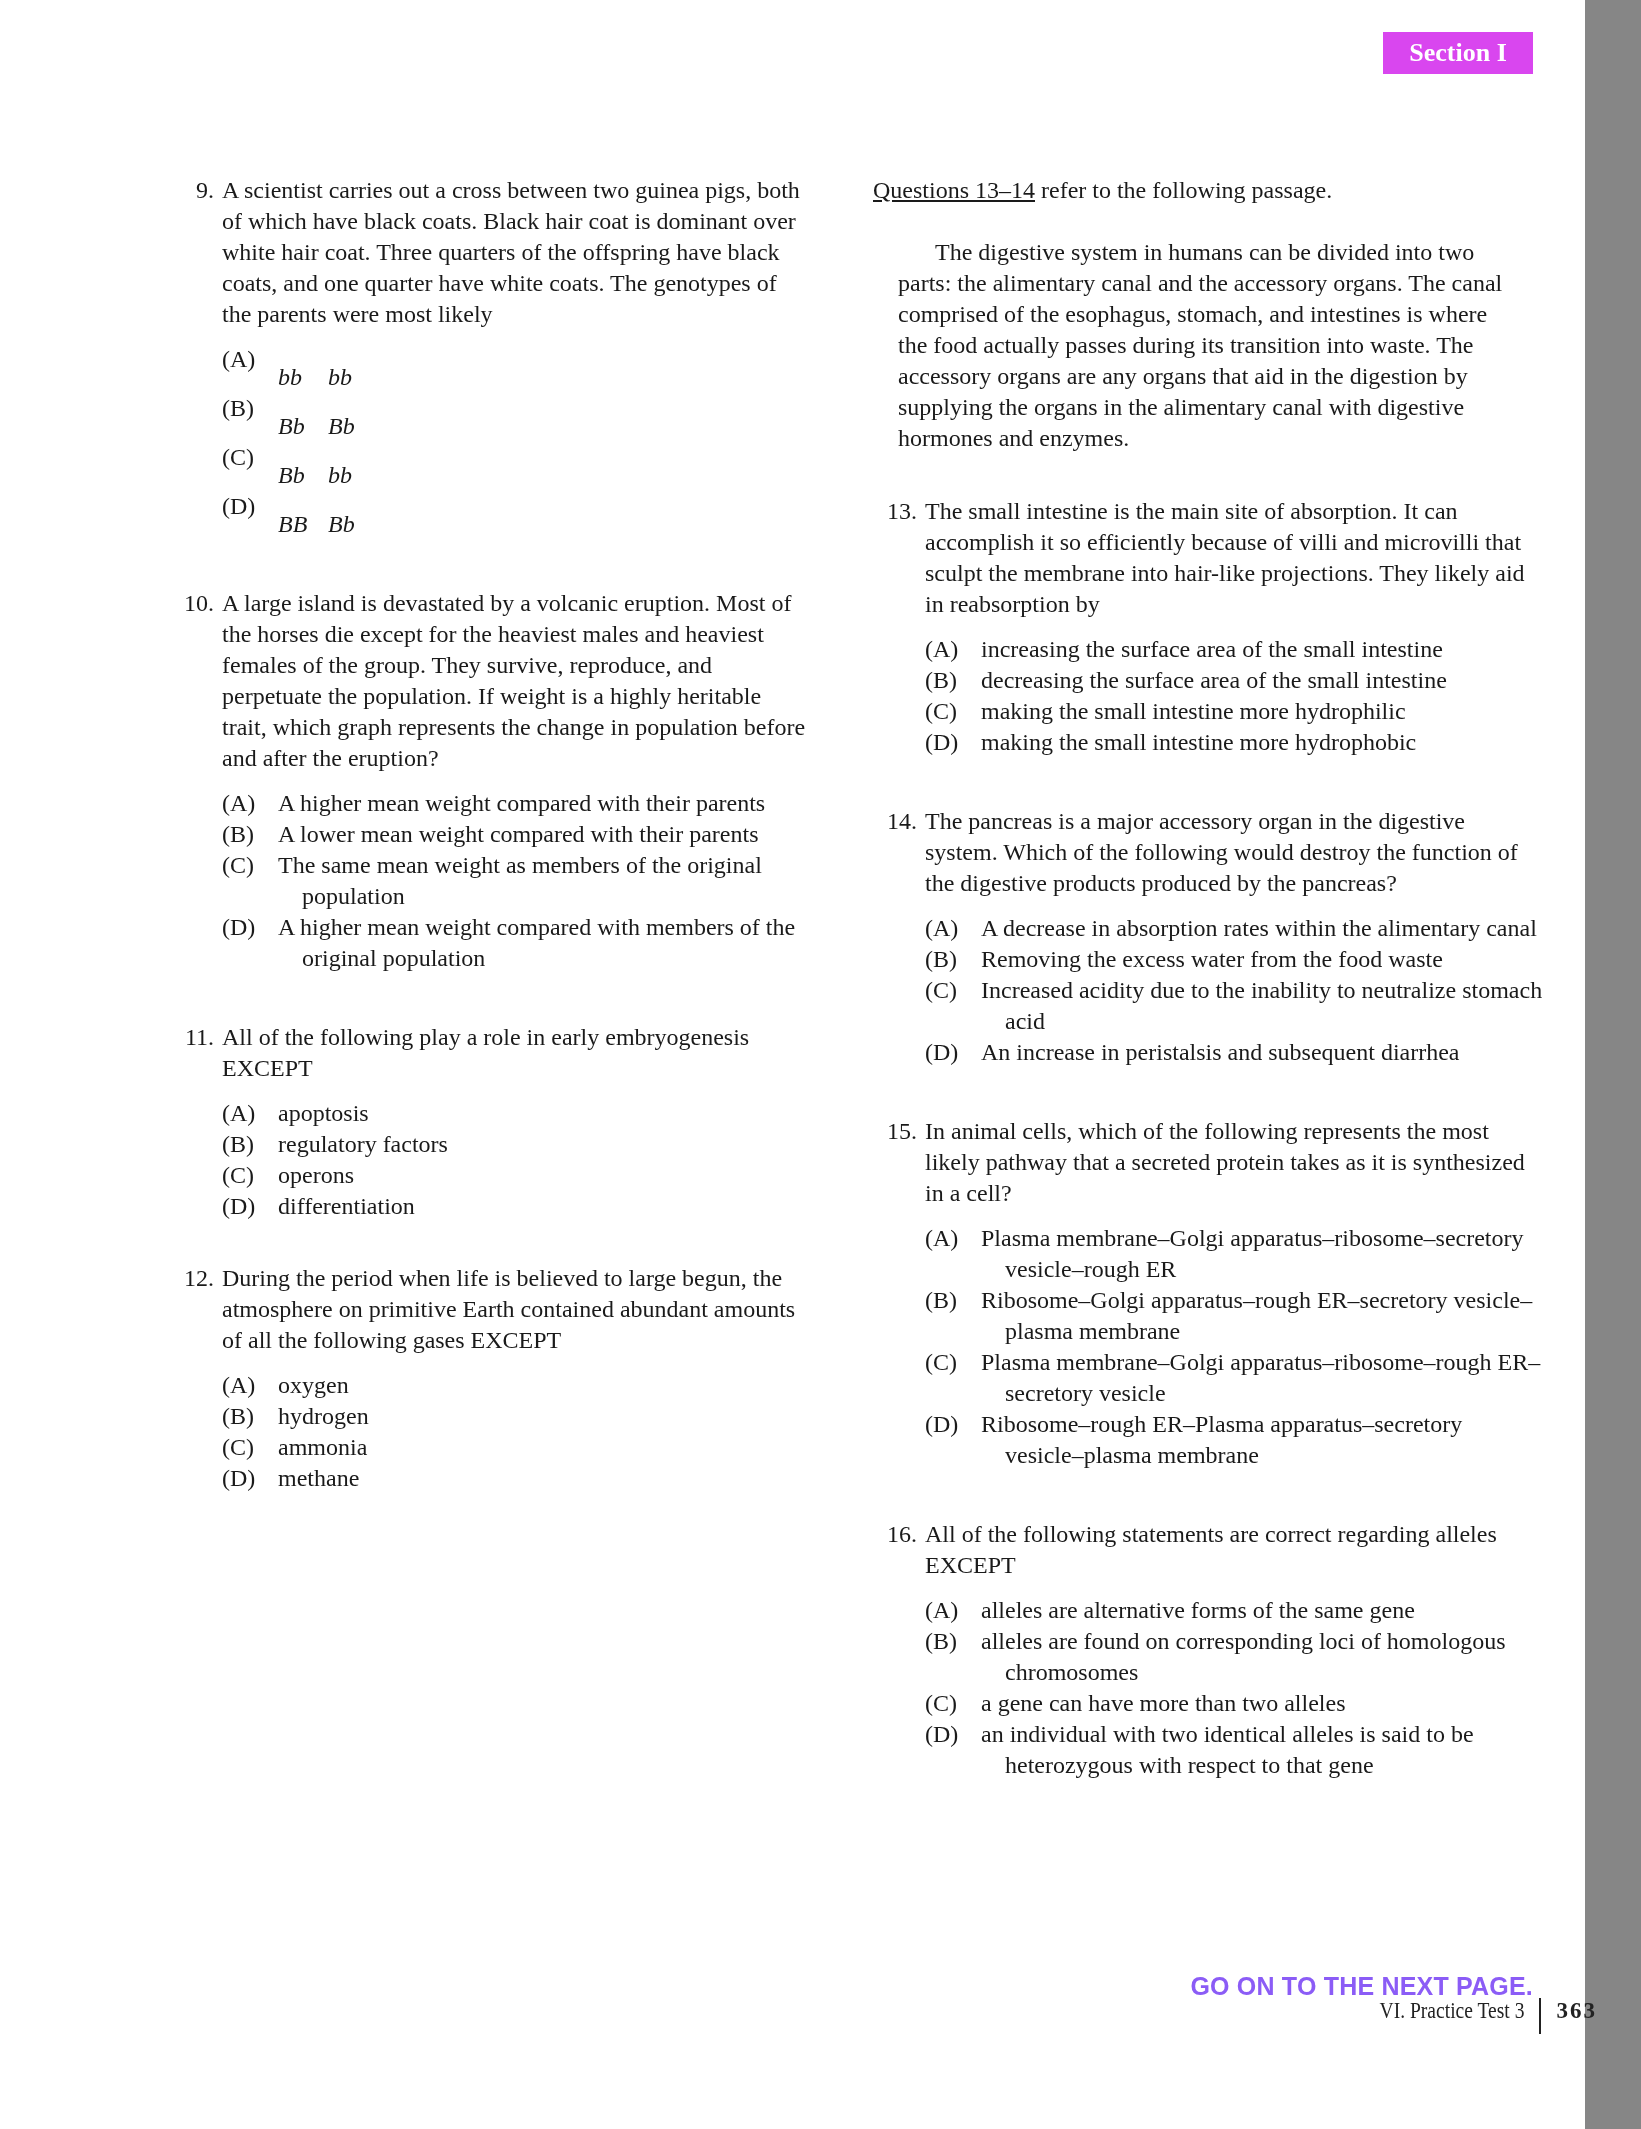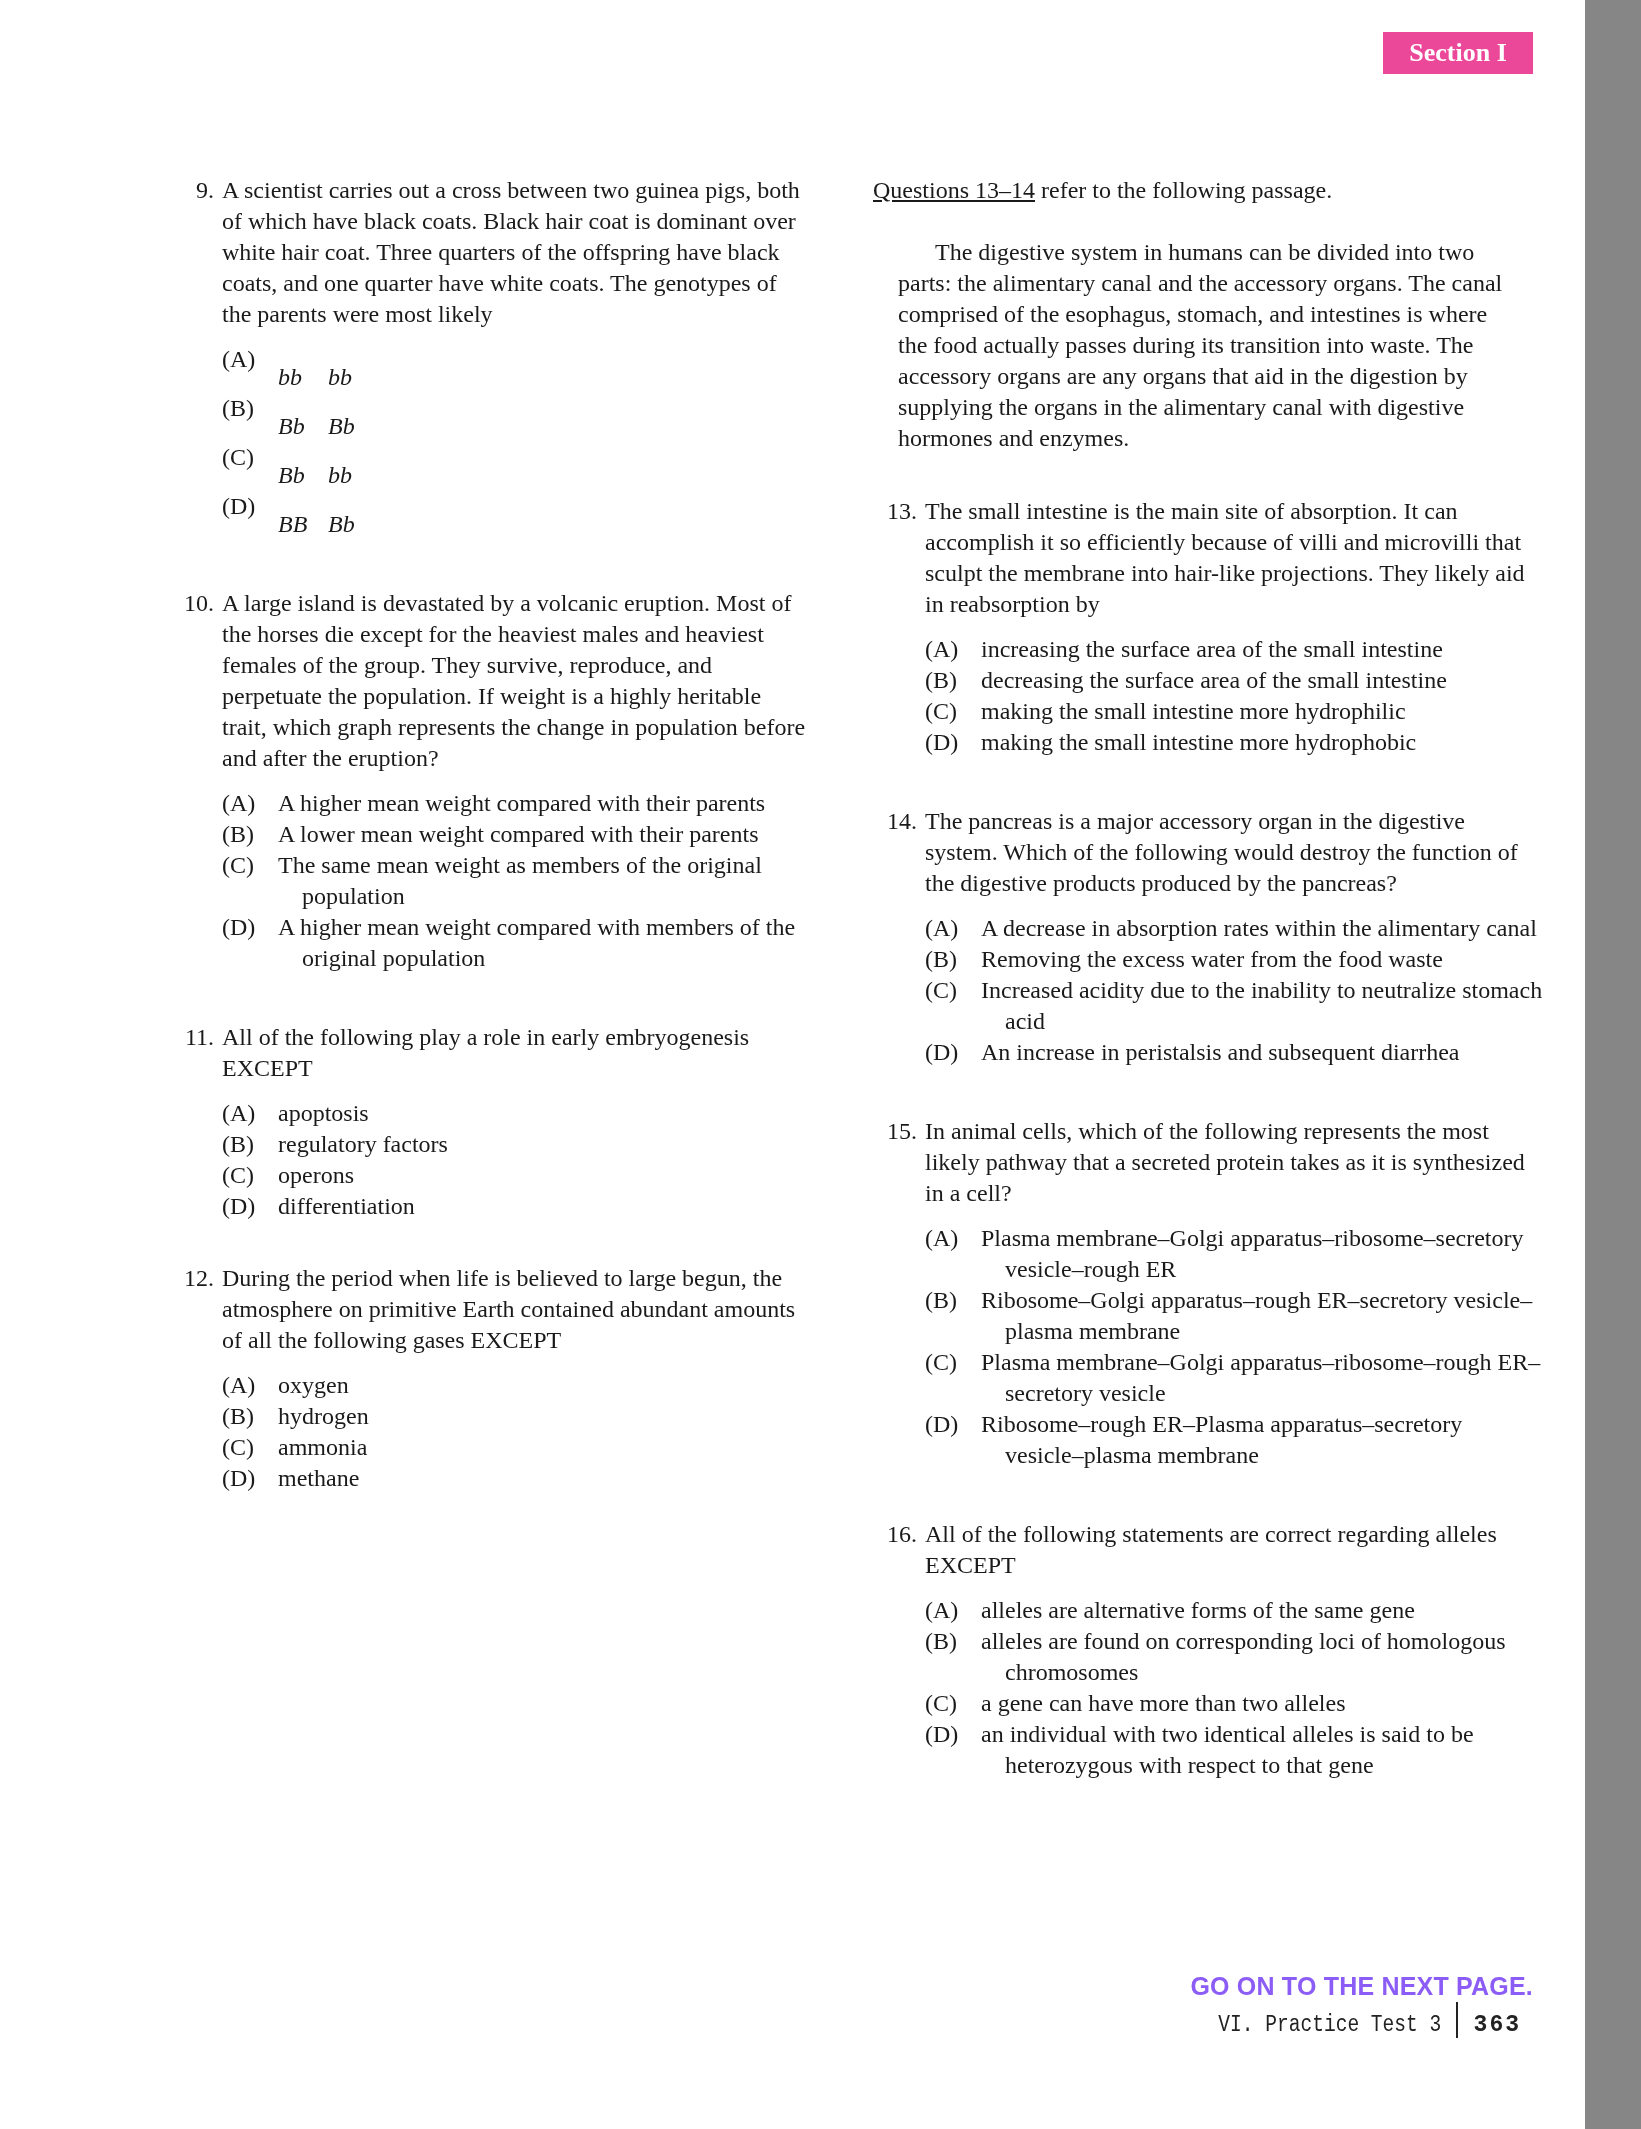--- a/index.html
+++ b/index.html
@@ -7,21 +7,21 @@
     width: 1641px; height: 2129px; position: relative; overflow: hidden;
     background: #ffffff; color: #1a1a1a;
     font-family: "Liberation Serif", "DejaVu Serif", serif;
   }
   .side-bar {
     position: absolute; left: 1585px; top: 0; width: 56px; height: 2129px;
     background: #868686;
   }
   .section-badge {
     position: absolute; left: 1383px; top: 32px; width: 150px; height: 42px;
-    background: #ec4899; color: #ffffff;
+    background: #d946ef; color: #ffffff;
     font-family: "Liberation Serif", serif; font-weight: bold; font-size: 26px;
     display: flex; align-items: center; justify-content: center;
   }
   .col { position: absolute; font-size: 24px; line-height: 31px; }
   .col-left { left: 170px; top: 175px; width: 640px; }
   .col-right { left: 873px; top: 175px; width: 670px; }
 
   .q { position: relative; padding-left: 52px; }
   .q-num { position: absolute; left: 0; top: 0; width: 44px; text-align: right; }
   .q-stem { margin: 0; }
@@ -35,23 +35,23 @@
   .passage-intro { margin: 0; }
   .passage-intro u { text-decoration: underline; }
   .passage { margin: 31px 0 0 25px; text-indent: 37px; }
 
   .go-next {
     position: absolute; left: 1100px; top: 1972px; width: 433px; text-align: right;
     font-family: "Liberation Sans", sans-serif; font-weight: bold; font-size: 25px;
     color: #8b5cf6; letter-spacing: 0.2px;
   }
   .footer {
-    position: absolute; left: 1076px; top: 1998px; width: 445px; height: 40px;
-    display: flex; align-items: flex-end; justify-content: flex-end;
-    font-family: Liberation Mono, monospace; color: #222;
+    position: absolute; left: 1152px; top: 1998px; width: 445px; height: 40px;
+    display: flex; align-items: flex-start; justify-content: flex-end;
+    font-family: Liberation Serif, serif; color: #222;
   }
   .footer-label { font-size: 23px; transform: scaleX(0.85); transform-origin: right center; }
   .footer-divider { width: 2px; height: 36px; background: #222; margin: 0 16px 0 14px; }
   .footer-page { font-size: 23px; font-weight: bold; letter-spacing: 2px; }
 </style>
 </head>
 <body>
 
 <div class="side-bar"></div>
 <div class="section-badge">Section I</div>

